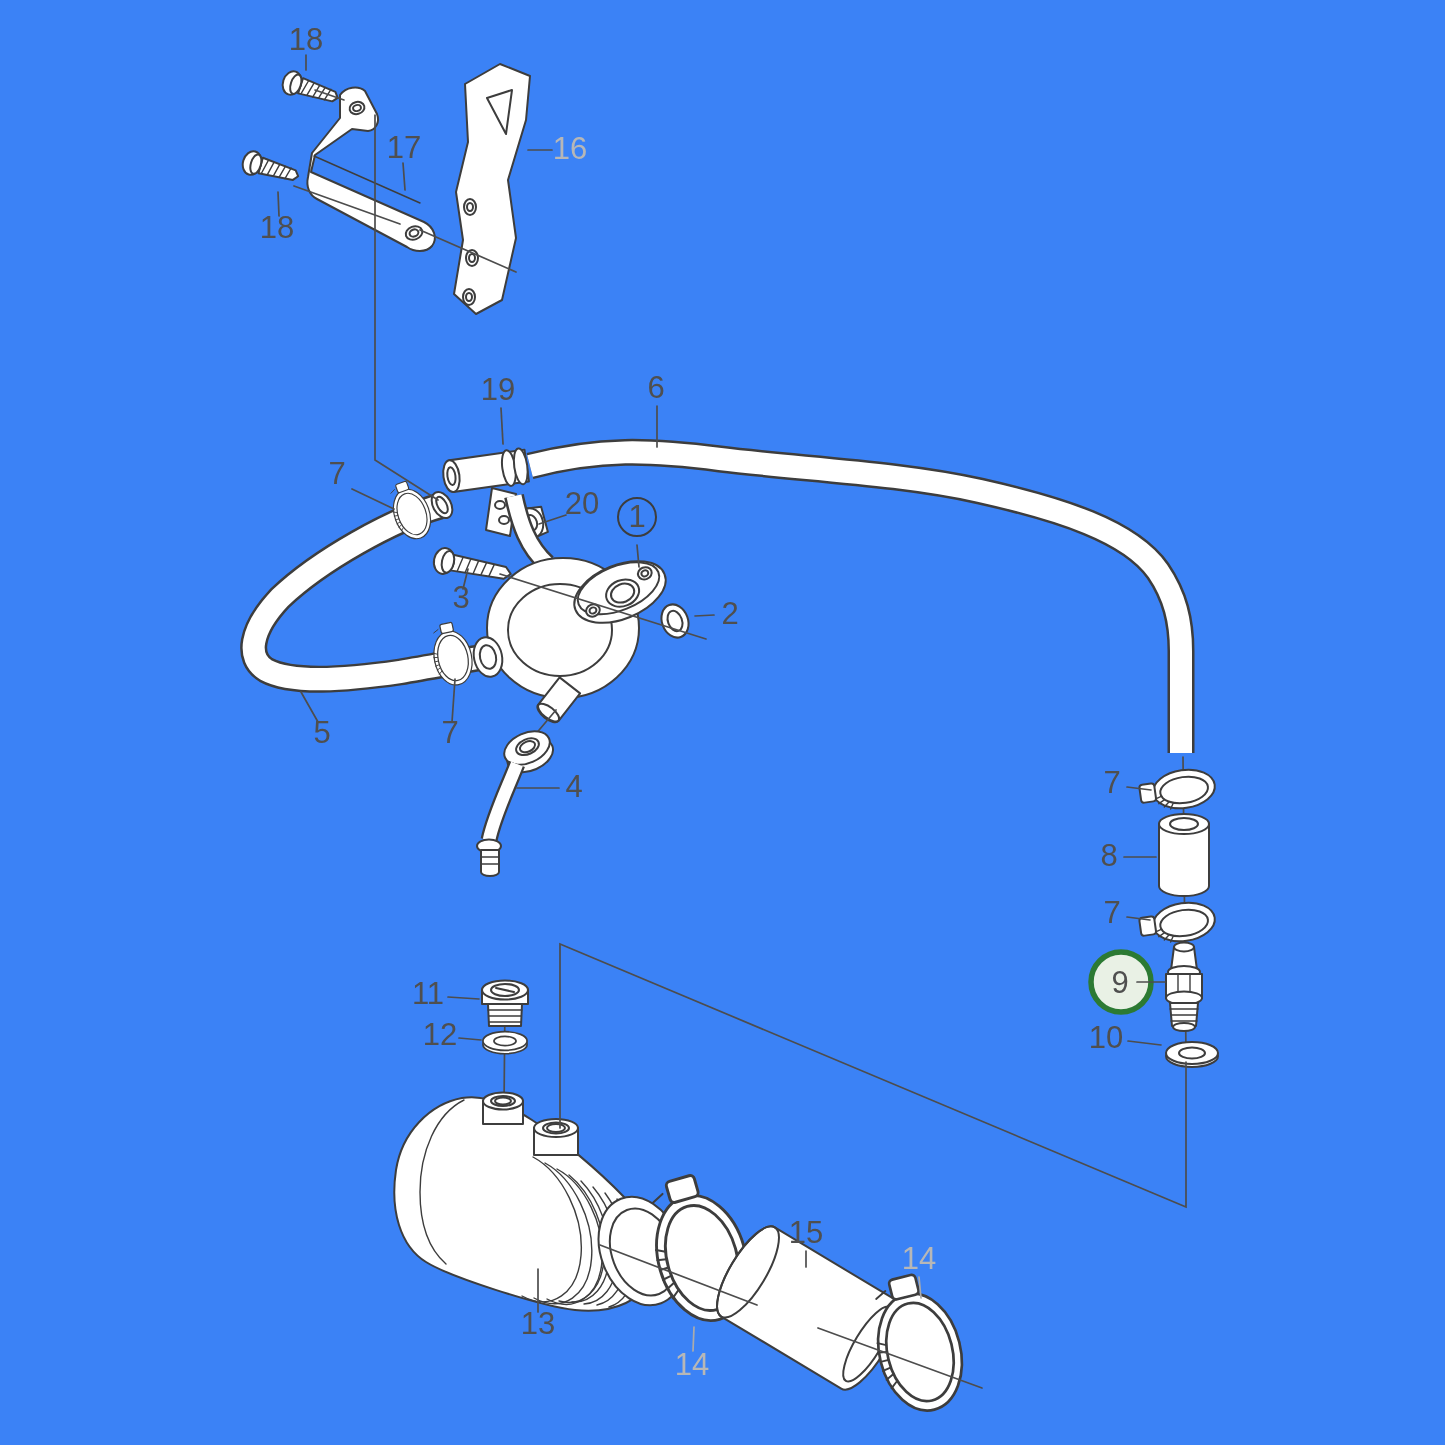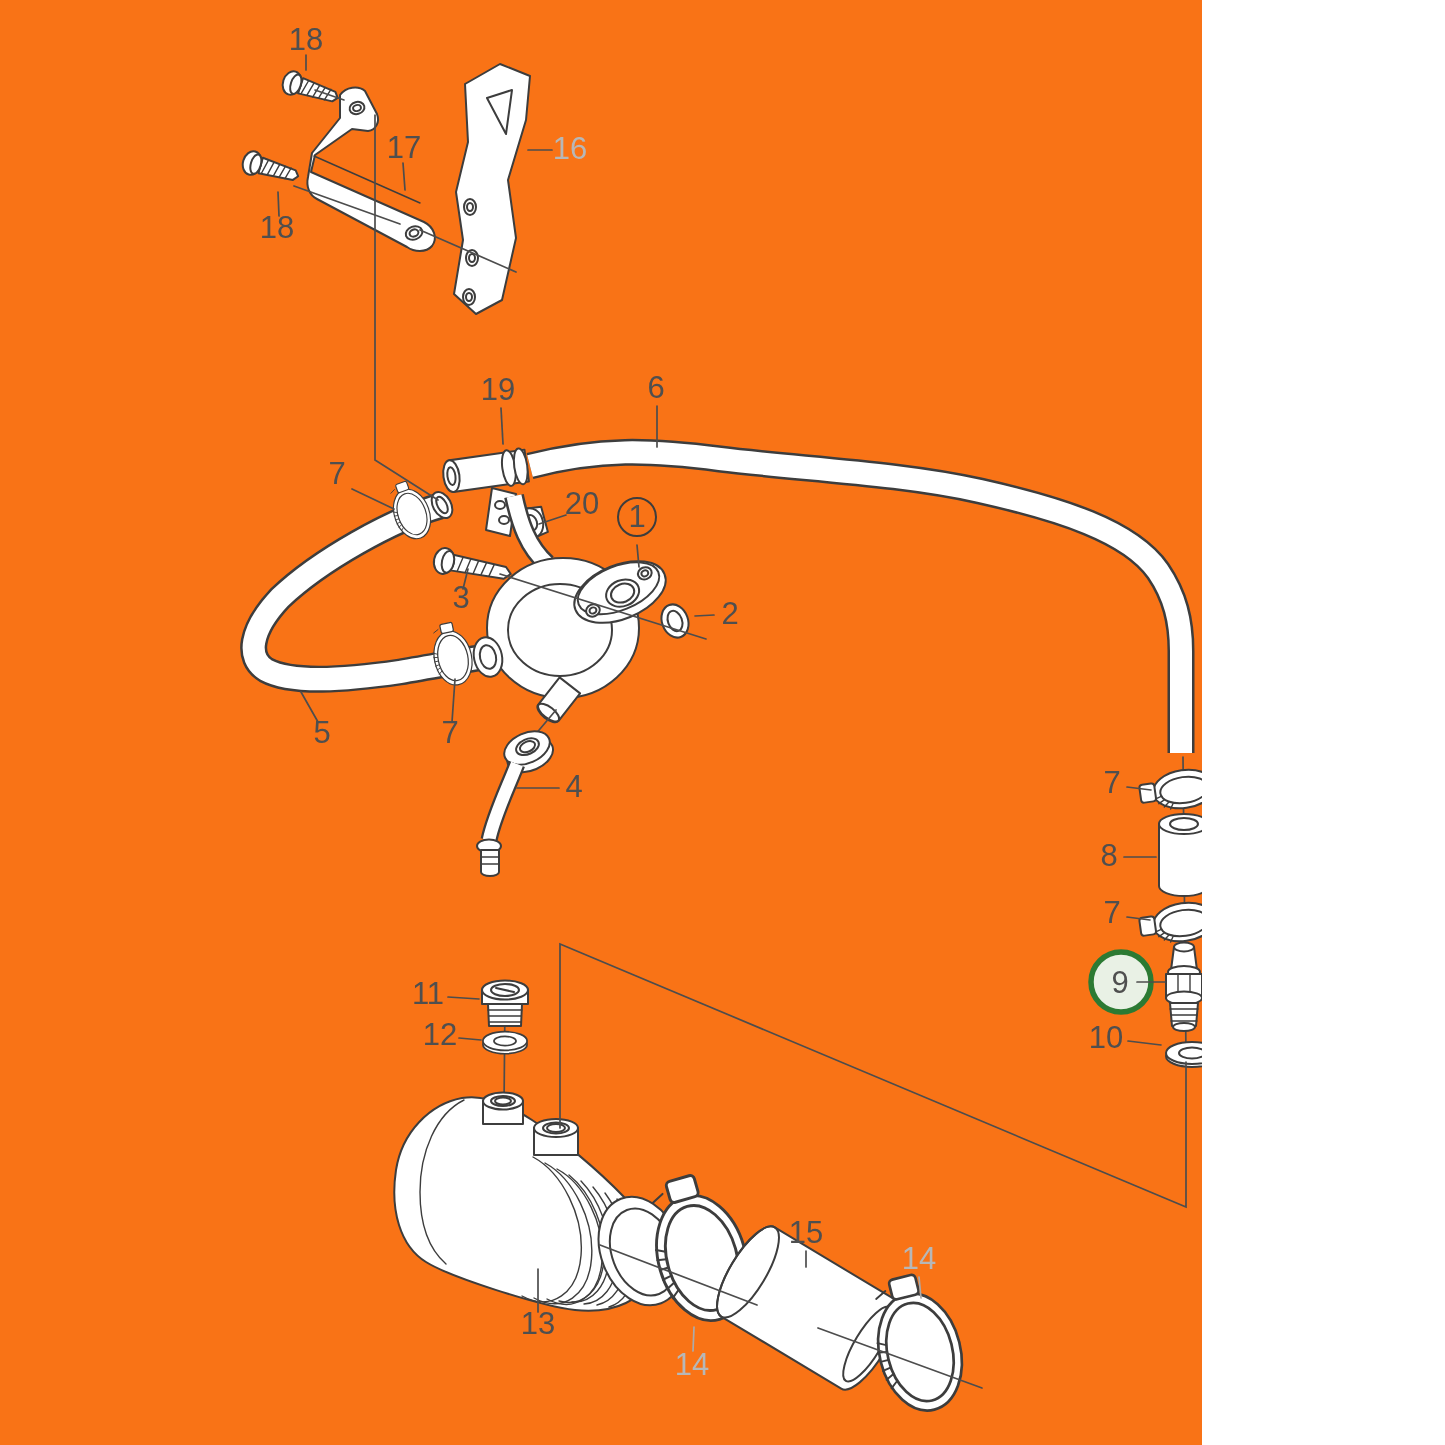--- a/index.html
+++ b/index.html
@@ -1,16 +1,16 @@
 <!DOCTYPE html>
 <html><head>
 <meta charset="utf-8">
 <style>
   html,body{margin:0;padding:0;background:#ffffff;}
-  .stage{width:1202px;height:1445px;position:relative;background:#f97316;overflow:hidden;}
+  .stage{width:1445px;height:1445px;position:relative;background:#3b82f6;overflow:hidden;}
   svg{display:block;}
   .lbl{font-family:"Liberation Sans","DejaVu Sans",sans-serif;font-size:31px;fill:#4f4f4f;text-anchor:middle;}
   .lbl.gray{fill:#b7b7b7;}
   .ln{stroke:#4d4d4d;stroke-width:1.7;fill:none;stroke-linecap:round;}
   .ln.gray{stroke:#ababab;}
   .part{stroke:#3d3d3d;stroke-width:2;fill:#ffffff;stroke-linejoin:round;stroke-linecap:round;}
   .nf{fill:none;}
   .thin{stroke-width:1.4;}
   .tubeO{stroke:#3d3d3d;fill:none;}
   .tubeI{stroke:#ffffff;fill:none;}

